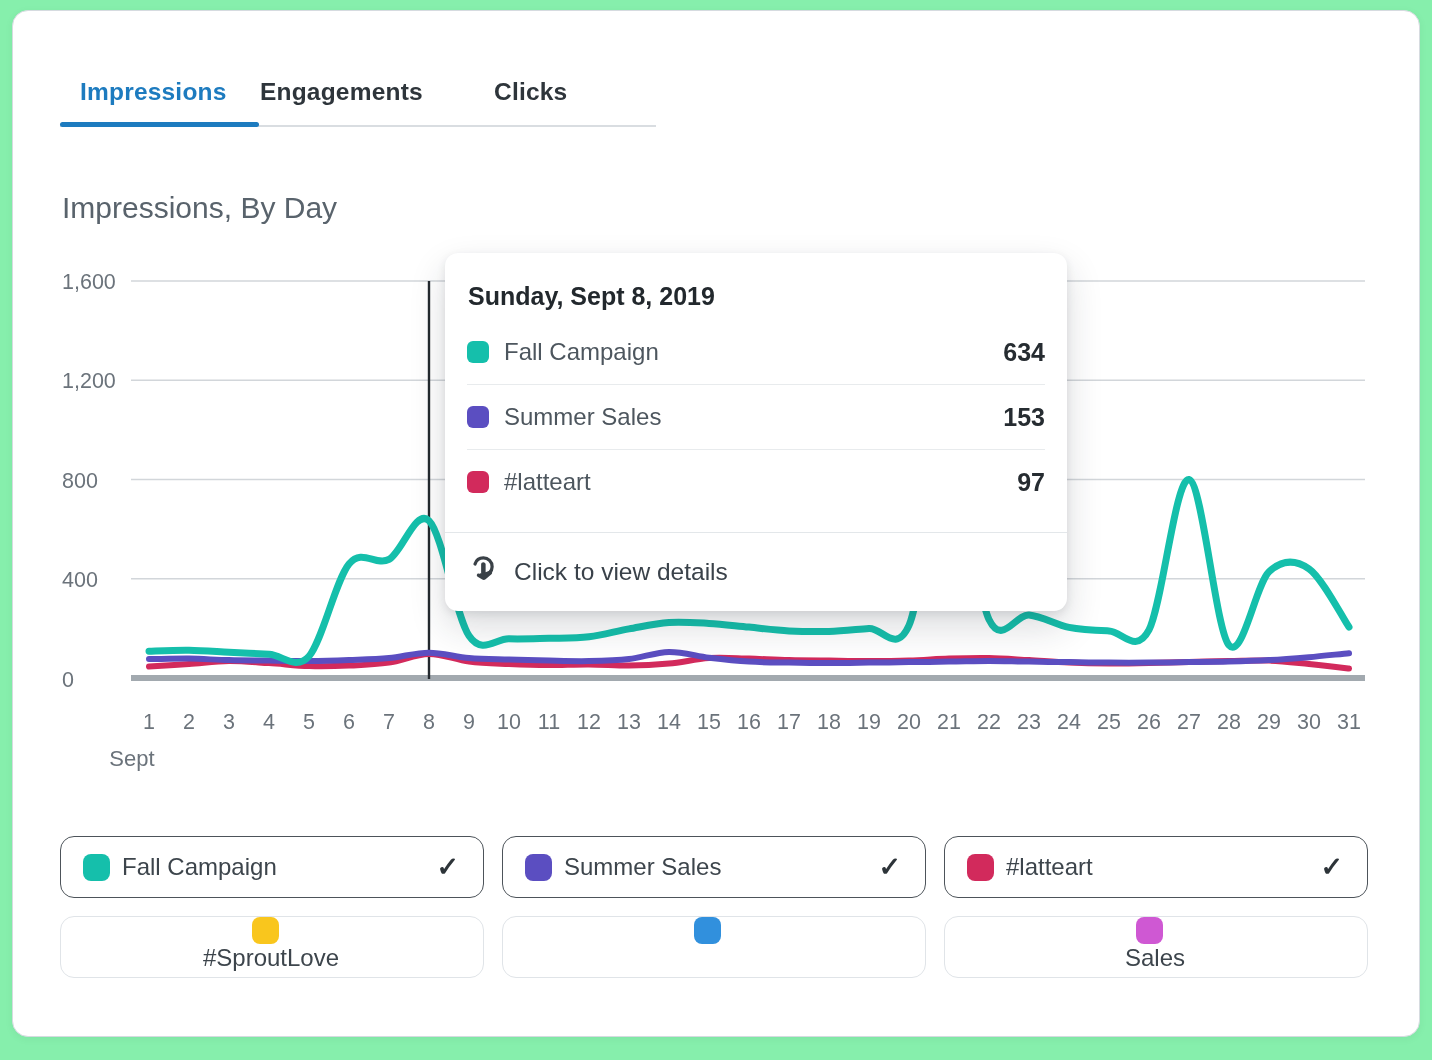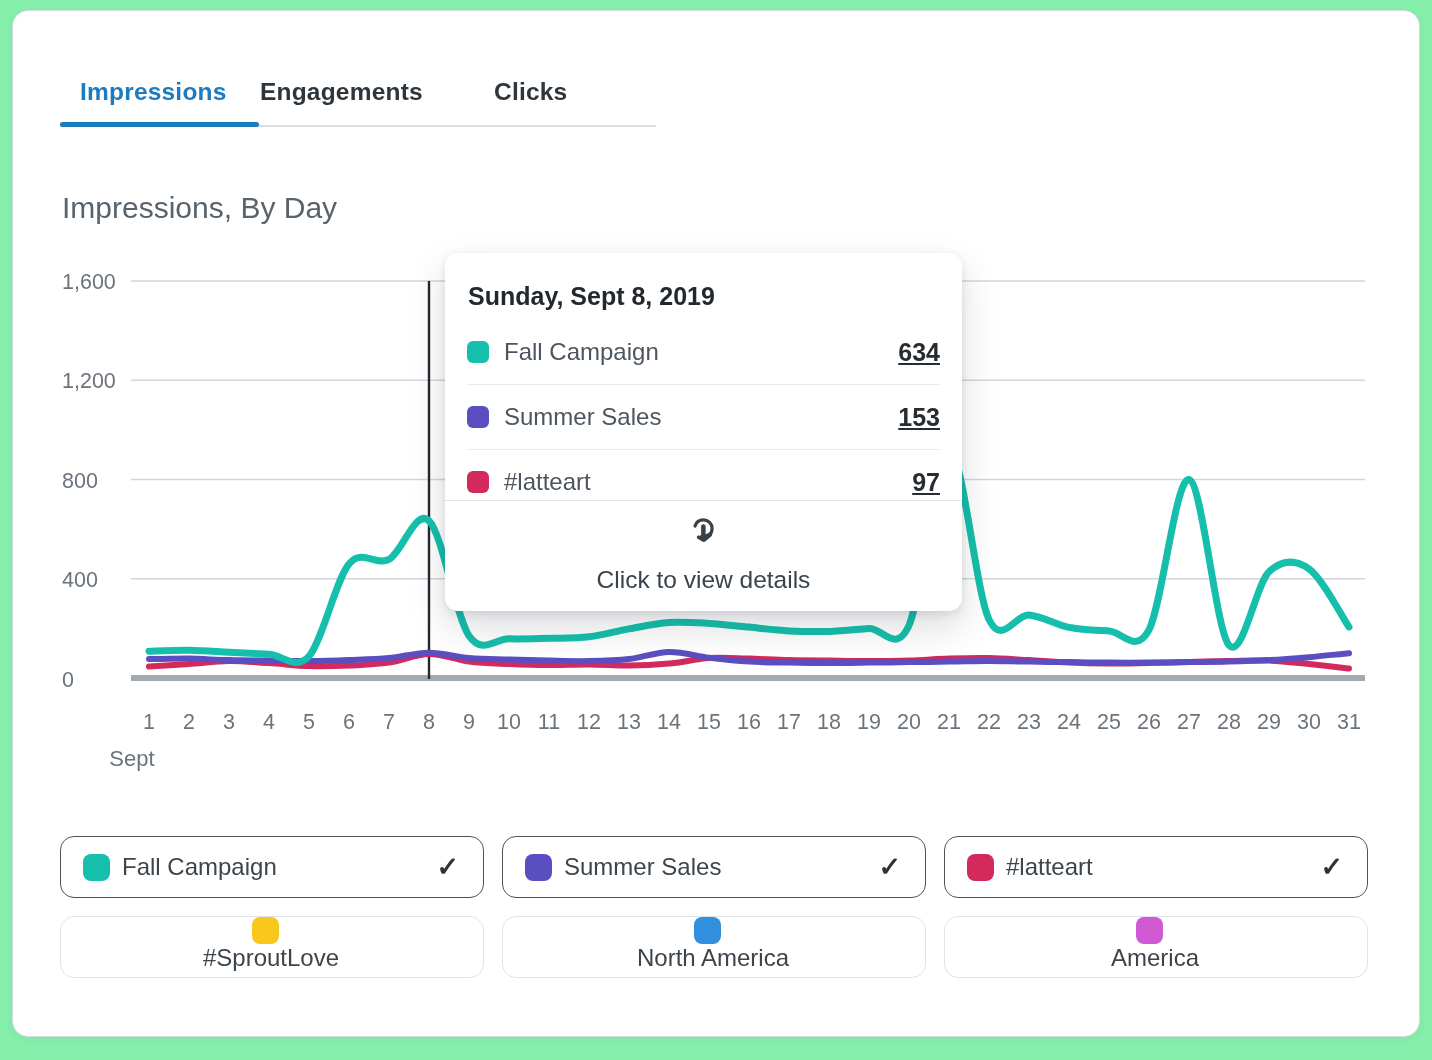--- a/index.html
+++ b/index.html
@@ -8,31 +8,31 @@
         border:1.5px solid #d6dbe0;border-radius:16px;box-shadow:0 2px 8px rgba(25,35,45,.05);}
   
   .tab{position:absolute;top:78px;font-size:24.5px;font-weight:600;color:#2e353b;letter-spacing:.2px;cursor:pointer;}
   .tab.active{color:#1d7bbf;}
   .tab-imp{left:80px;} .tab-eng{left:260px;text-align:right;} .tab-clk{left:494px;}
   .tab-divider{position:absolute;left:60px;top:125px;width:596px;height:1.5px;background:#d9dde1;}
   .tab-underline{position:absolute;left:60px;top:122px;width:199px;height:5px;border-radius:2.5px;background:#1d7bbf;}
   .chart-title{position:absolute;left:62px;top:191px;font-size:30px;color:#59636c;}
   svg.chart{position:absolute;left:0;top:0;}
   
-  .tooltip{position:absolute;left:445px;top:253px;width:517px;height:358px;background:#fff;border-radius:13px;
+  .tooltip{position:absolute;left:445px;top:253px;width:622px;height:358px;background:#fff;border-radius:13px;
            box-shadow:0 3px 8px rgba(30,40,50,.10),0 16px 36px rgba(30,40,50,.16);box-sizing:border-box;}
   .tt-title{margin:29px 24px 9px 23px;font-size:25px;font-weight:700;color:#22282d;}
   .tt-rows{margin:0 22px;}
   .tt-row{display:flex;align-items:center;height:64px;}
   .tt-row + .tt-row{border-top:1px solid #e8ebed;}
   .tt-swatch{width:22px;height:22px;border-radius:6px;margin-right:15px;flex:0 0 auto;}
   .tt-label{flex:1;font-size:24px;color:#4d565e;}
-  .tt-value{font-size:25px;font-weight:700;color:#262c31;text-decoration:underline;}
+  .tt-value{font-size:25px;font-weight:700;color:#262c31;}
   .tt-footer{position:absolute;left:0;right:0;bottom:0;height:78px;border-top:1px solid #e3e7ea;
-             display:flex;align-items:center;padding:16px 24px;gap:15px;font-size:24.5px;color:#3a424a;flex-direction:column;}
+             display:flex;align-items:center;padding:0 24px;gap:15px;font-size:24.5px;color:#3a424a;}
   
   .legend{position:absolute;left:60px;top:836px;width:1308px;display:grid;grid-template-columns:repeat(3,1fr);gap:18px;}
   .legend-btn{height:62px;box-sizing:border-box;display:flex;align-items:center;background:#fff;
               border-radius:14px;padding:0 24px 0 22px;cursor:pointer;}
   .legend-btn.checked{border:1.5px solid #4d545a;}
   .legend-btn.unchecked{border:1.5px solid #e0e4e8;flex-direction:column;}
   .legend-swatch{width:27px;height:27px;border-radius:8px;margin-right:12px;flex:0 0 auto;}
   .legend-label{flex:1;font-size:24px;color:#3d454c;}
   .legend-check{font-size:27px;font-weight:700;color:#2d3439;line-height:1;}
 </style>
@@ -142,20 +142,19 @@
         <span class="legend-swatch" style="background:#d22a5c"></span>
         <span class="legend-label">#latteart</span>
         <span class="legend-check">✓</span>
       </div>
       <div class="legend-btn unchecked">
         <span class="legend-swatch" style="background:#f9c61d"></span>
         <span class="legend-label">#SproutLove</span>
       </div>
       <div class="legend-btn unchecked">
         <span class="legend-swatch" style="background:#3190dd"></span>
-        <span class="legend-label">North America</span>
       </div>
       <div class="legend-btn unchecked">
         <span class="legend-swatch" style="background:#cf58d3"></span>
-        <span class="legend-label">America</span>
+        <span class="legend-label">Sales</span>
       </div>
     </div>
 </div>
 
 </body></html>

